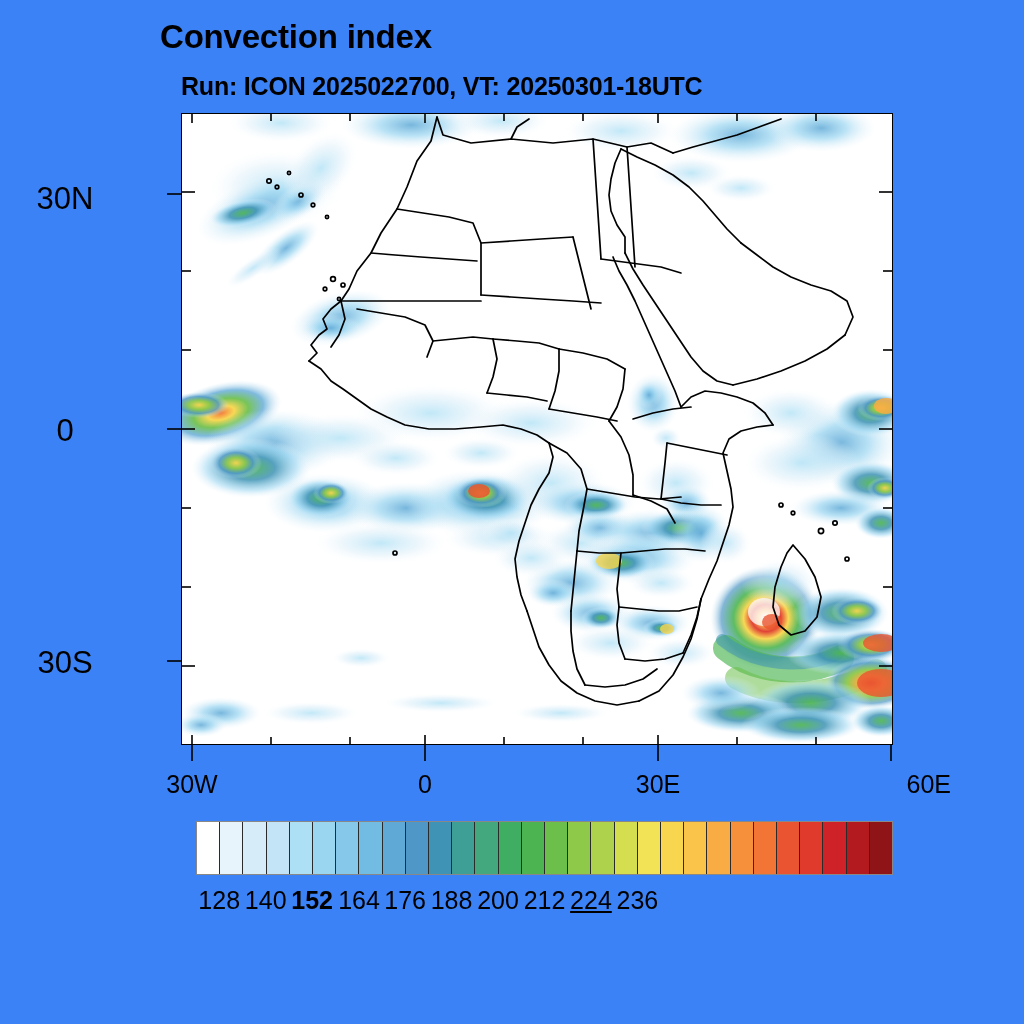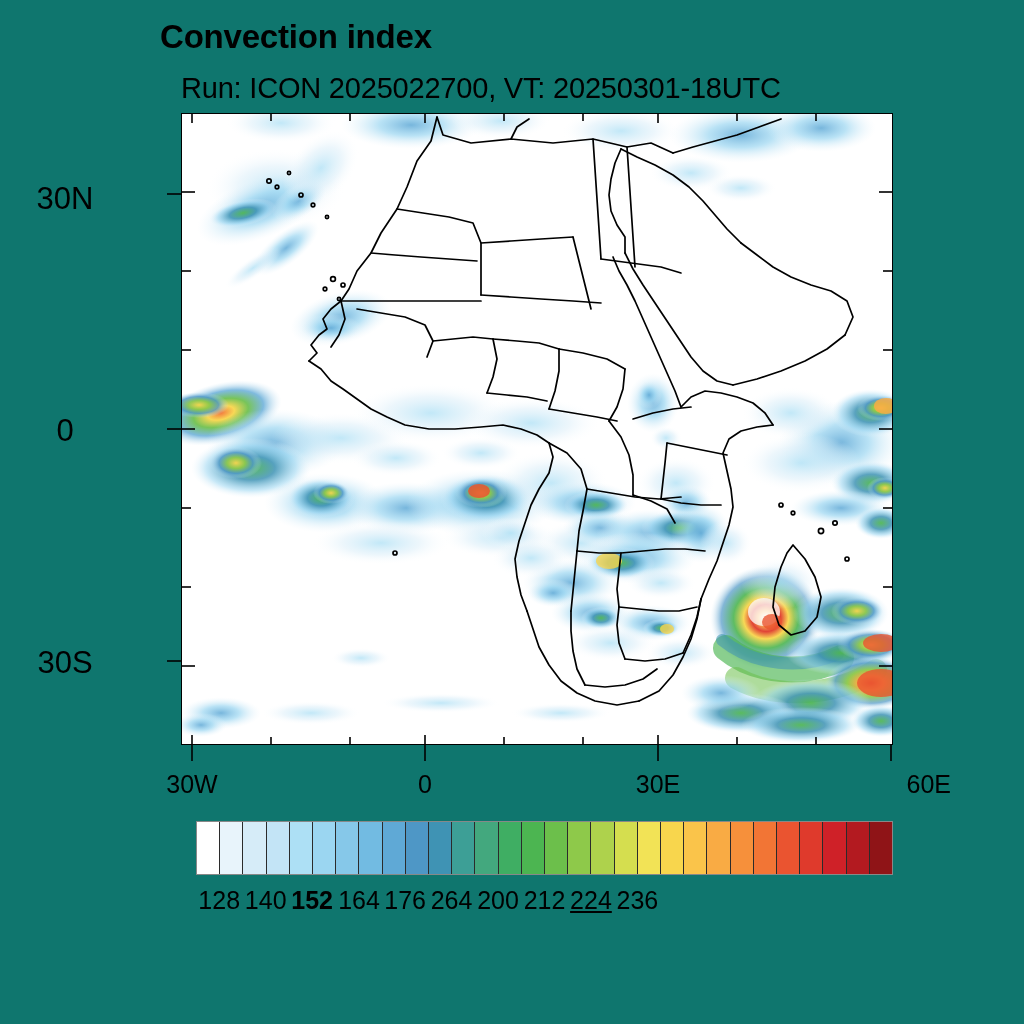--- a/index.html
+++ b/index.html
@@ -1,20 +1,20 @@
 <!DOCTYPE html>
 <html><head>
 <meta charset="utf-8">
 <style>
   html,body{margin:0;padding:0;background:#ffffff;}
   body{width:1024px;height:1024px;font-family:"Liberation Sans",sans-serif;color:#000;}
-  #page{position:relative;width:1024px;height:1024px;overflow:hidden;background:#0f766e;}
+  #page{position:relative;width:1024px;height:1024px;overflow:hidden;background:#3b82f6;}
 
   .title{position:absolute;left:160px;top:18px;font-size:33px;font-weight:bold;letter-spacing:-0.2px;white-space:nowrap;}
-  .subtitle{position:absolute;left:181px;top:72px;font-size:29px;font-weight:normal;letter-spacing:-0.2px;white-space:nowrap;text-align:right;}
+  .subtitle{position:absolute;left:181px;top:72px;font-size:25px;font-weight:bold;letter-spacing:-0.2px;white-space:nowrap;text-align:right;}
 
   #plot{position:absolute;left:181px;top:113px;width:712px;height:632px;background:#fff;}
   #plotframe{position:absolute;left:181px;top:113px;width:712px;height:632px;border:1.6px solid #000;box-sizing:border-box;pointer-events:none;}
   #mapsvg{position:absolute;left:0;top:0;width:712px;height:632px;display:block;}
 
   .ylab{position:absolute;font-size:31px;text-align:center;width:90px;}
   .xlab{position:absolute;font-size:25px;text-align:center;width:120px;}
 
   #cbar{position:absolute;left:196px;top:821px;width:697px;height:54px;box-sizing:border-box;border:1px solid #888;display:flex;}
   #cbar .cell{flex:1 1 auto;height:100%;border-right:1px solid #2b2b2b;box-sizing:border-box;}
@@ -391,20 +391,20 @@
       <div class="cell" style="background: rgb(207, 33, 40);"></div>
       <div class="cell" style="background: rgb(179, 26, 32);"></div>
       <div class="cell" style="background: rgb(143, 20, 23);"></div>
     </div>
   <div id="cblabels">
       <div class="cblab" style="left: 174.233px;">128</div>
       <div class="cblab" style="left: 220.7px;">140</div>
       <div class="cblab" style="left: 267.167px; font-weight: bold;">152</div>
       <div class="cblab" style="left: 314px;">164</div>
       <div class="cblab" style="left: 360.1px;">176</div>
-      <div class="cblab" style="left: 406.567px;">264</div>
+      <div class="cblab" style="left: 406.567px;">188</div>
       <div class="cblab" style="left: 453.033px;">200</div>
       <div class="cblab" style="left: 499.5px;">212</div>
       <div class="cblab" style="left: 545.967px; text-decoration: underline;">224</div>
       <div class="cblab" style="left: 592.433px;">236</div>
     </div>
 
 </div>
 
 </body></html>

